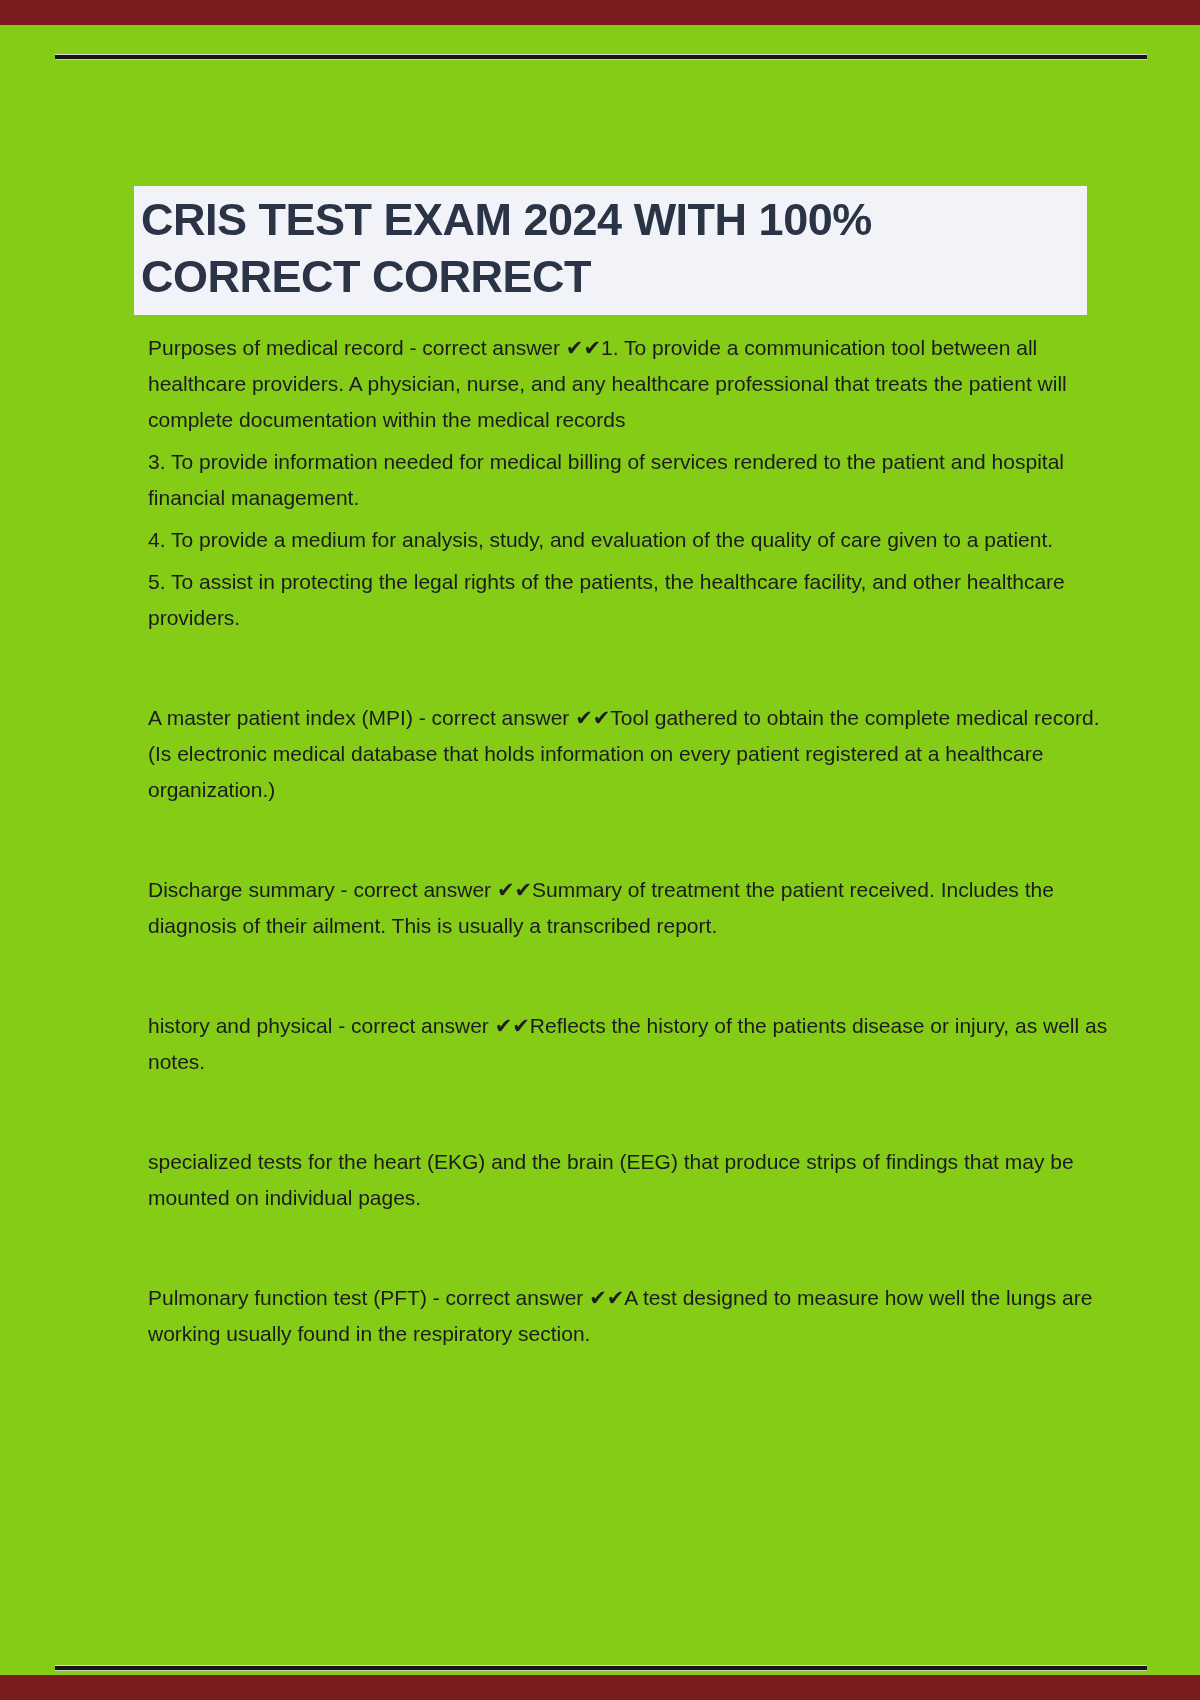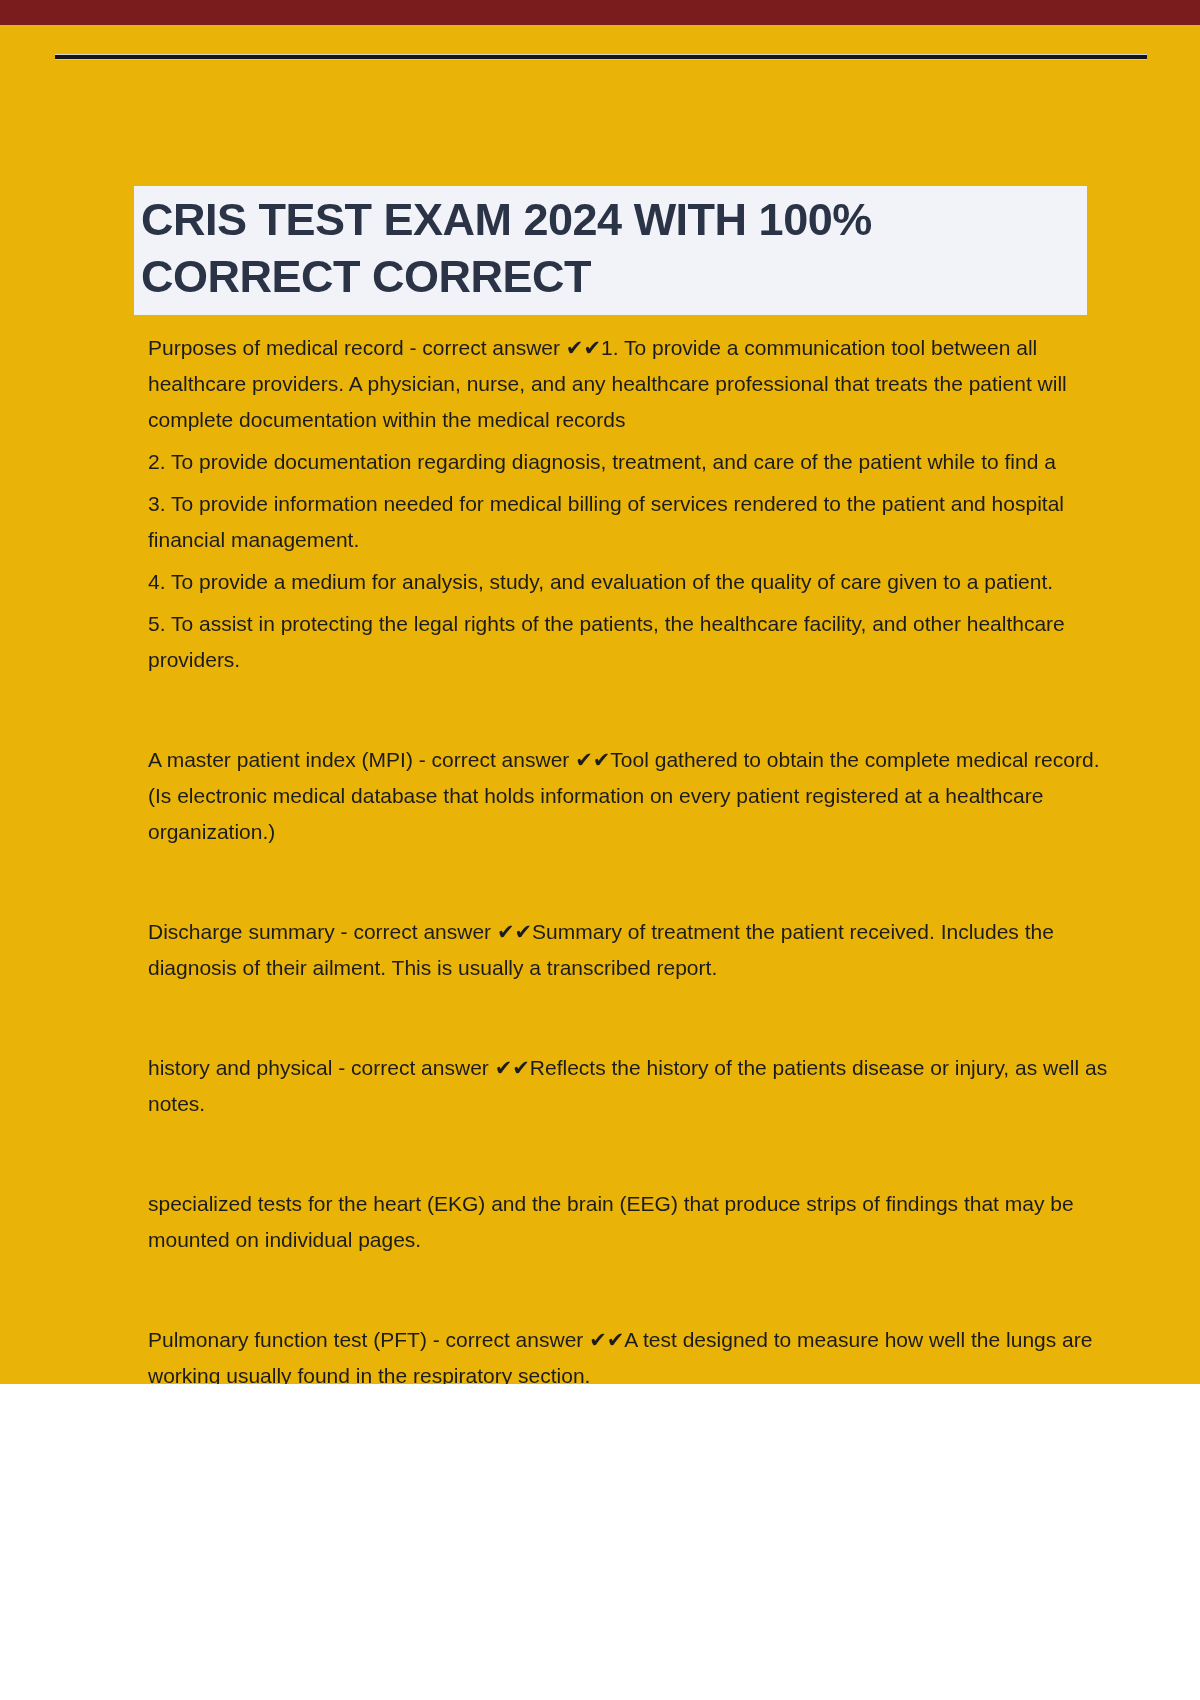--- a/index.html
+++ b/index.html
@@ -1,20 +1,20 @@
 <!DOCTYPE html>
 <html><head>
 <meta charset="utf-8">
 <style>
   html, body { margin: 0; padding: 0; background: #ffffff; }
   .page {
     position: relative;
     width: 1200px;
-    height: 1384px;
-    background: #eab308;
+    height: 1700px;
+    background: #84cc16;
     overflow: hidden;
     font-family: "Liberation Sans", sans-serif;
   }
   .edge-bar {
     position: absolute;
     left: 0;
     width: 1200px;
     height: 25px;
     background: #7a1b1e;
   }
@@ -72,21 +72,20 @@
     <div class="title-line">CORRECT CORRECT</div>
   </div>
 
   <div class="content">
       <div class="para">
         <div class="line">Purposes of medical record - correct answer ✔✔1. To provide a communication tool between all</div>
         <div class="line">healthcare providers. A physician, nurse, and any healthcare professional that treats the patient will</div>
         <div class="line">complete documentation within the medical records</div>
       </div>
       <div class="para">
-        <div class="line">2. To provide documentation regarding diagnosis, treatment, and care of the patient while to find a</div>
       </div>
       <div class="para">
         <div class="line">3. To provide information needed for medical billing of services rendered to the patient and hospital</div>
         <div class="line">financial management.</div>
       </div>
       <div class="para">
         <div class="line">4. To provide a medium for analysis, study, and evaluation of the quality of care given to a patient.</div>
       </div>
       <div class="para">
         <div class="line">5. To assist in protecting the legal rights of the patients, the healthcare facility, and other healthcare</div>

